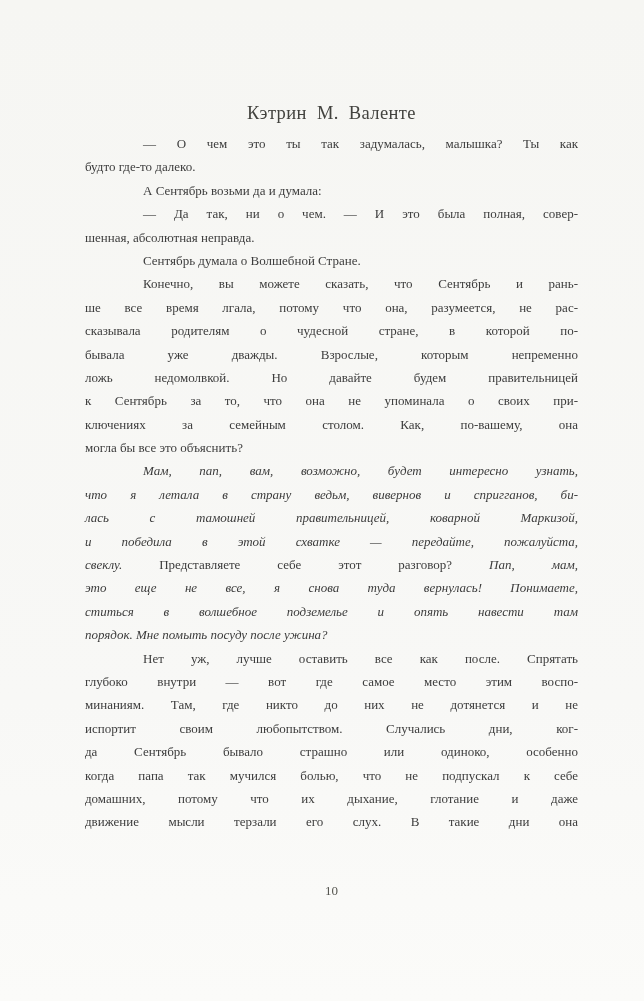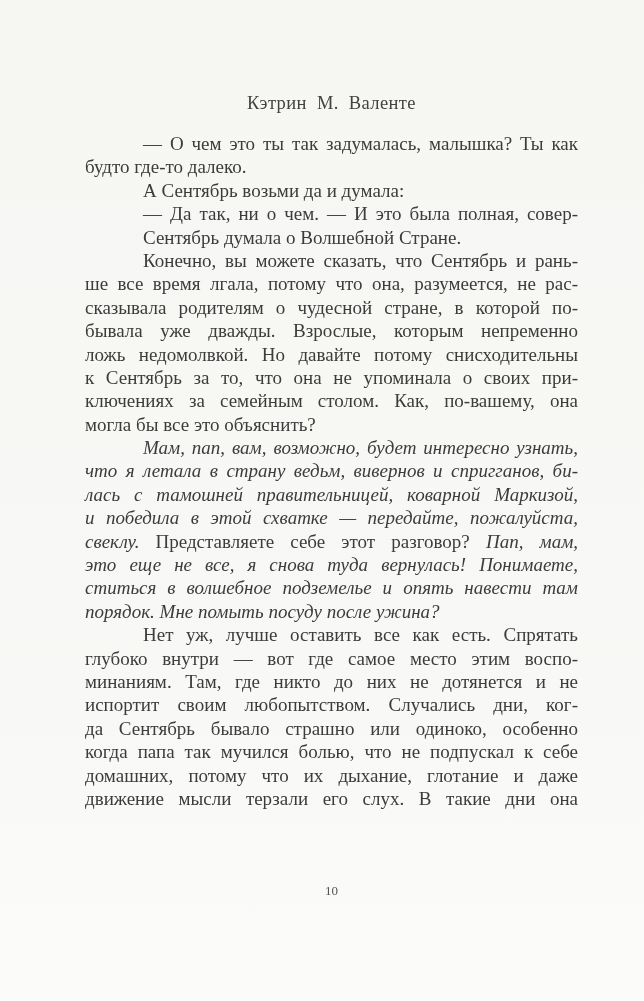--- a/index.html
+++ b/index.html
@@ -11,37 +11,37 @@
     position: relative;
     width: 644px;
     height: 1001px;
     background: linear-gradient(180deg, #f6f6f3 0%, #f8f8f6 70%, #fbfbf9 100%);
     font-family: "Liberation Serif", "DejaVu Serif", serif;
     color: #3c3c3c;
     overflow: hidden;
   }
   .running-header {
     position: absolute;
-    top: 93px;
+    top: 103px;
     left: 85px;
     width: 493px;
     text-align: center;
     font-size: 18.5px;
     letter-spacing: 0.4px;
     word-spacing: 5px;
     color: #43433f;
   }
   .text-block {
     position: absolute;
     top: 132px;
     left: 85px;
     width: 493px;
   }
   .line {
-    font-size: 19px;
+    font-size: 13px;
     line-height: 23.4px;
     height: 23.4px;
     text-align: left;
     white-space: normal;
   }
   .line.just {
     text-align: justify;
     text-align-last: justify;
   }
   .line.indent {
@@ -64,38 +64,39 @@
 <body>
 
 <div class="page">
   <div class="running-header">Кэтрин М. Валенте</div>
 
   <div class="text-block">
       <div class="line just indent"><span class="seg">— О чем это ты так задумалась, малышка? Ты как</span></div>
       <div class="line"><span class="seg">будто где-то далеко.</span></div>
       <div class="line indent"><span class="seg">А Сентябрь возьми да и думала:</span></div>
       <div class="line just indent"><span class="seg">— Да так, ни о чем. — И это была полная, совер-</span></div>
+      <div class="line"><span class="seg">шенная, абсолютная неправда.</span></div>
       <div class="line indent"><span class="seg">Сентябрь думала о Волшебной Стране.</span></div>
       <div class="line just indent"><span class="seg">Конечно, вы можете сказать, что Сентябрь и рань-</span></div>
       <div class="line just"><span class="seg">ше все время лгала, потому что она, разумеется, не рас-</span></div>
       <div class="line just"><span class="seg">сказывала родителям о чудесной стране, в которой по-</span></div>
       <div class="line just"><span class="seg">бывала уже дважды. Взрослые, которым непременно</span></div>
-      <div class="line just"><span class="seg">ложь недомолвкой. Но давайте потому снисходительны</span></div>
+      <div class="line just"><span class="seg">ложь недомолвкой. Но давайте будем правительницей</span></div>
       <div class="line just"><span class="seg">к Сентябрь за то, что она не упоминала о своих при-</span></div>
       <div class="line just"><span class="seg">ключениях за семейным столом. Как, по-вашему, она</span></div>
       <div class="line"><span class="seg">могла бы все это объяснить?</span></div>
       <div class="line just indent"><span class="seg it">Мам, пап, вам, возможно, будет интересно узнать,</span></div>
       <div class="line just"><span class="seg it">что я летала в страну ведьм, вивернов и спригганов, би-</span></div>
       <div class="line just"><span class="seg it">лась с тамошней правительницей, коварной Маркизой,</span></div>
       <div class="line just"><span class="seg it">и победила в этой схватке — передайте, пожалуйста,</span></div>
       <div class="line just"><span class="seg it">свеклу. </span><span class="seg">Представляете себе этот разговор? </span><span class="seg it">Пап, мам,</span></div>
       <div class="line just"><span class="seg it">это еще не все, я снова туда вернулась! Понимаете,</span></div>
       <div class="line just"><span class="seg it">ститься в волшебное подземелье и опять навести там</span></div>
       <div class="line"><span class="seg it">порядок. Мне помыть посуду после ужина?</span></div>
-      <div class="line just indent"><span class="seg">Нет уж, лучше оставить все как есть. Спрятать</span></div>
+      <div class="line just indent"><span class="seg">Нет уж, лучше оставить все как после. Спрятать</span></div>
       <div class="line just"><span class="seg">глубоко внутри — вот где самое место этим воспо-</span></div>
       <div class="line just"><span class="seg">минаниям. Там, где никто до них не дотянется и не</span></div>
       <div class="line just"><span class="seg">испортит своим любопытством. Случались дни, ког-</span></div>
       <div class="line just"><span class="seg">да Сентябрь бывало страшно или одиноко, особенно</span></div>
       <div class="line just"><span class="seg">когда папа так мучился болью, что не подпускал к себе</span></div>
       <div class="line just"><span class="seg">домашних, потому что их дыхание, глотание и даже</span></div>
       <div class="line just"><span class="seg">движение мысли терзали его слух. В такие дни она</span></div>
     </div>
 
   <div class="page-number">10</div>

